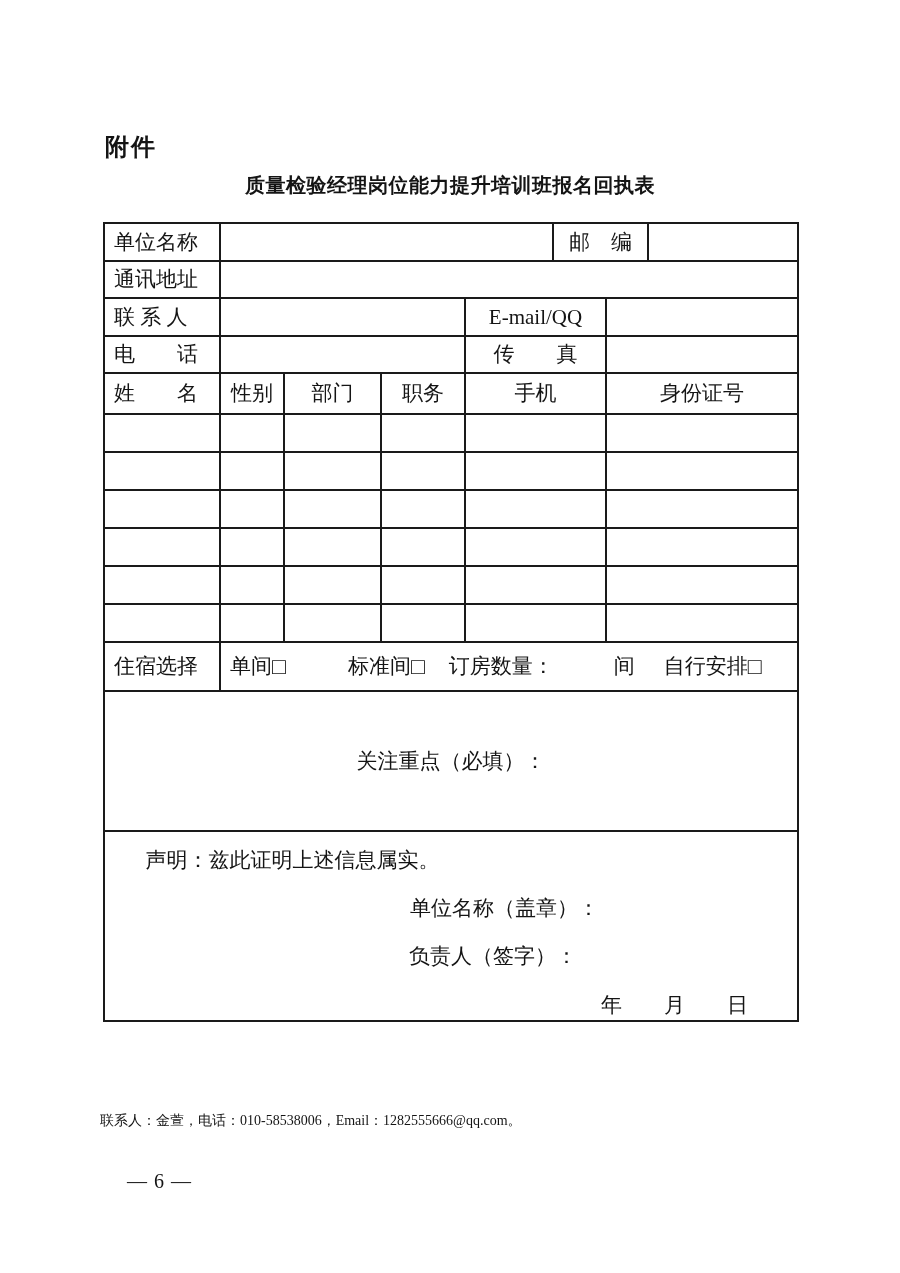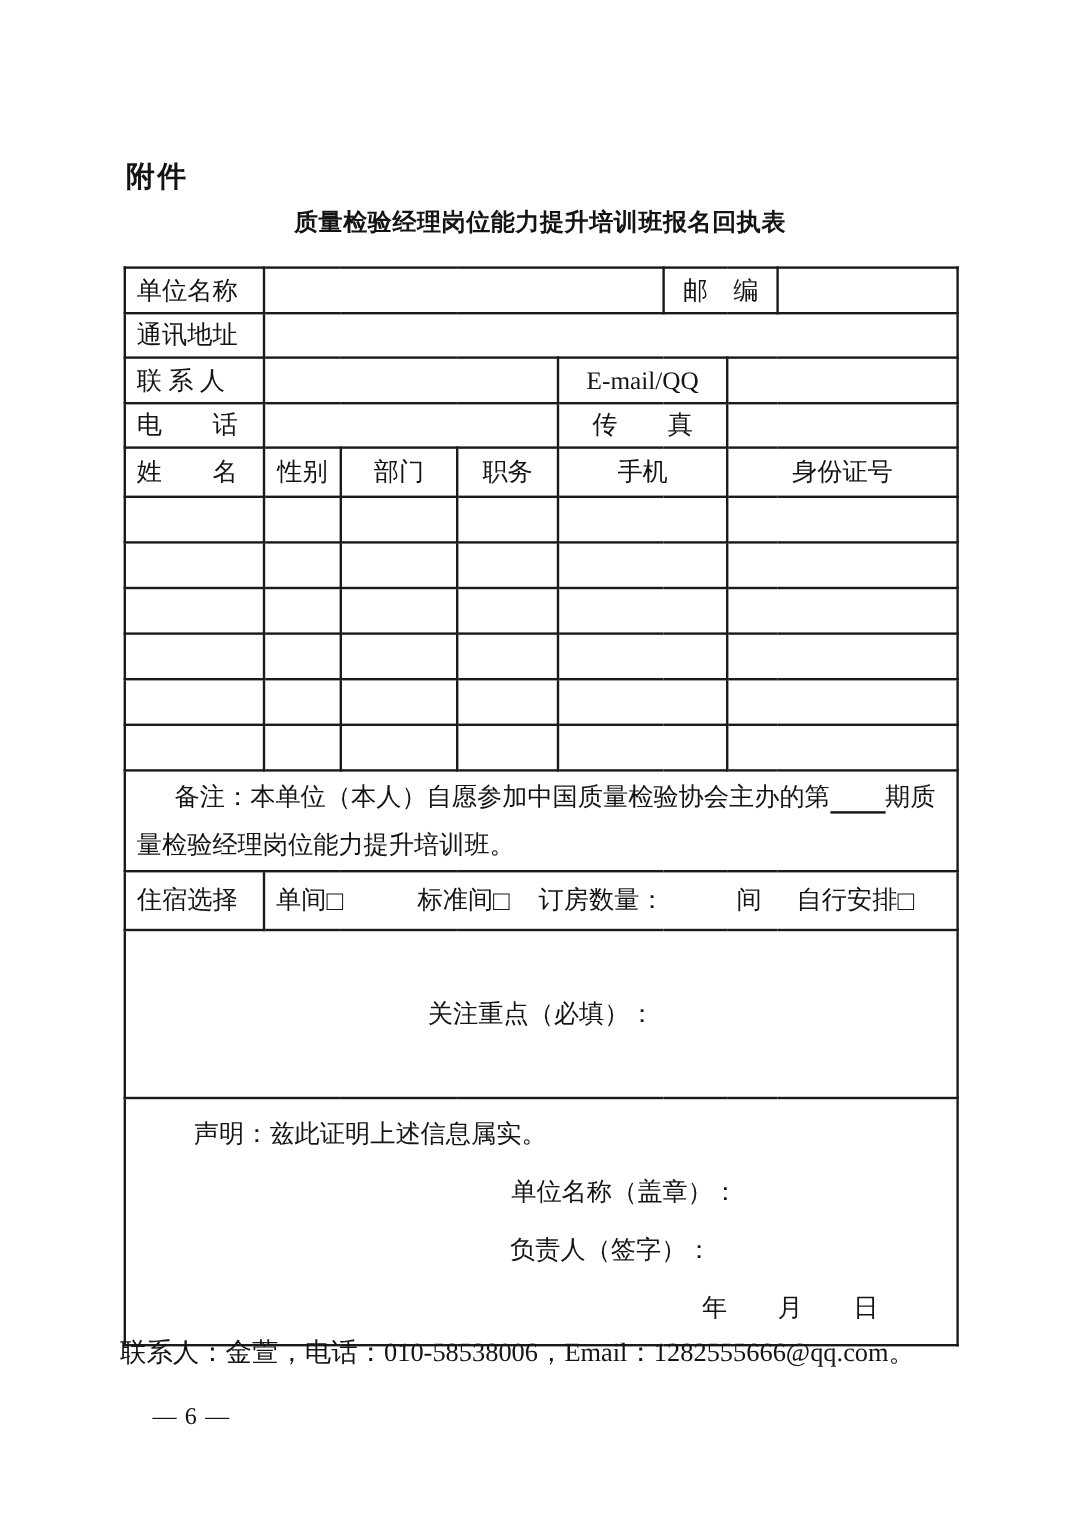--- a/index.html
+++ b/index.html
@@ -41,28 +41,28 @@
     display:inline;padding:0 2px;
   }
   td.acc-cell{padding-left:13px;white-space:nowrap;}
   .acc-single{margin-right:62px;text-align:right;}
   .acc-standard{margin-right:24px;}
   .acc-qty{margin-right:60px;}
   .acc-unit{margin-right:29px;}
   .cbx{font-size:23px;line-height:1;vertical-align:-1px;}
   td.focus-cell{vertical-align:top;padding-top:9px;text-align:center;}
   td.decl-cell{vertical-align:top;padding:0 9px;}
-  .decl p{margin:16px;line-height:27px;}
+  .decl p{margin:0;line-height:27px;font-family:Liberation Mono, monospace;}
   .decl-statement{margin-top:16px !important;text-indent:1.5em;}
   .decl-seal{margin-top:21px !important;padding-left:296px;}
   .decl-sign{margin-top:21px !important;padding-left:295px;}
   .decl-date{margin-top:22px !important;text-align:right;padding-right:40px;}
   .footer-contact{
     position:absolute;left:100px;top:1112px;width:760px;
-    font-size:22px;white-space:nowrap;
+    font-size:14px;white-space:nowrap;
   }
   .page-number{
     position:absolute;left:127px;top:1170px;font-size:20px;letter-spacing:1px;
   }
 </style>
 </head>
 <body>
 
 <div class="sheet">
 
@@ -157,25 +157,20 @@
         <tr class="h38">
           <td colspan="1"></td>
           <td colspan="1"></td>
           <td colspan="1"></td>
           <td colspan="1"></td>
           <td colspan="2"></td>
           <td colspan="2"></td>
         </tr>
       </tbody>
     <tbody>
-      <tr class="h81">
-        <td colspan="8">
-          <div class="remarks"><span>备注：本单位（本人）自愿参加中国质量检验协会主办的第</span><span class="ul-blank">　　</span><span>期质量检验经理岗位能力提升培训班。</span></div>
-        </td>
-      </tr>
       <tr class="h49">
         <td class="lab">住宿选择</td>
         <td colspan="7" class="acc-cell">
           <span class="acc-single"><span>单间</span><span class="cbx">□</span></span><span class="acc-standard"><span>标准间</span><span class="cbx">□</span></span><span class="acc-qty">订房数量：</span><span class="acc-unit">间</span><span><span>自行安排</span><span class="cbx">□</span></span>
         </td>
       </tr>
       <tr class="h140">
         <td colspan="8" class="focus-cell">
           <span>关注重点（必填）：</span>
         </td>

